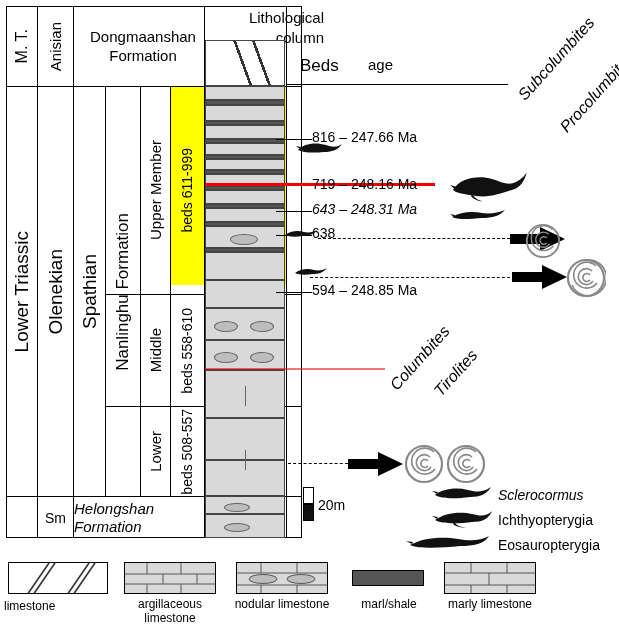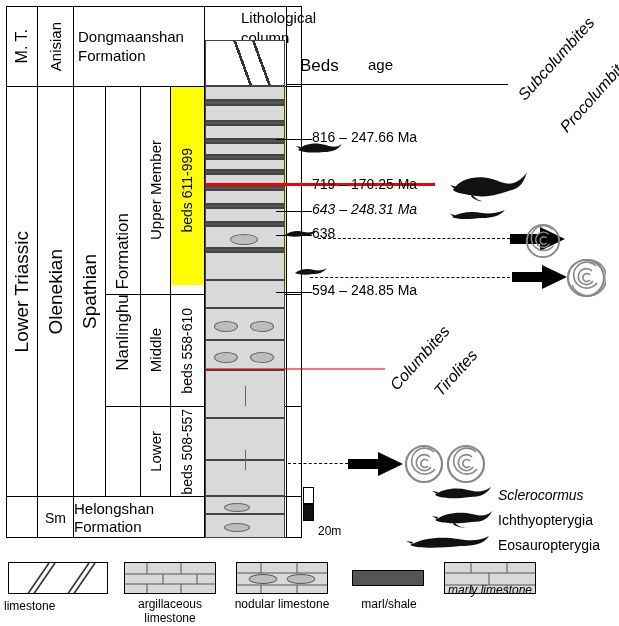--- a/index.html
+++ b/index.html
@@ -84,26 +84,26 @@
 </div>
 <div class="colcell" style="left:38px;top:497px;width:35px;height:41px;">
   <span style="font-size:14px;">Sm</span>
 </div>
 
 <div class="colcell" style="left:74px;top:87px;width:31px;height:409px;">
   <span class="vtext" style="font-size:19px;">Spathian</span>
 </div>
 
 <div class="colcell" style="left:74px;top:7px;width:130px;height:79px;padding-left:4px;justify-content:flex-start;">
-  <span style="font-size:15px;line-height:1.25;text-align:left;">Dongmaanshan Formation</span>
+  <span style="font-size:15px;line-height:1.25;text-align:center;">Dongmaanshan Formation</span>
 </div>
 <div class="colcell" style="left:106px;top:87px;width:34px;height:409px;">
   <span class="vtext" style="font-size:17px;">Nanlinghu Formation</span>
 </div>
-<div class="colcell" style="left:74px;top:497px;width:130px;height:41px;">
+<div class="colcell" style="left:74px;top:497px;width:130px;height:41px;font-style:italic;">
   <span style="font-size:15px;line-height:1.2;">Helongshan Formation</span>
 </div>
 
 <div class="colcell" style="left:141px;top:87px;width:29px;height:207px;">
   <span class="vtext" style="font-size:15px;">Upper Member</span>
 </div>
 <div class="colcell" style="left:141px;top:295px;width:29px;height:111px;">
   <span class="vtext" style="font-size:15px;">Middle</span>
 </div>
 <div class="colcell" style="left:141px;top:407px;width:29px;height:89px;">
@@ -117,21 +117,21 @@
 <div class="colcell" style="left:171px;top:87px;width:33px;height:207px;">
   <span class="vtext" style="font-size:14px;line-height:1.1;">beds 611-999</span>
 </div>
 <div class="colcell" style="left:171px;top:295px;width:33px;height:111px;">
   <span class="vtext" style="font-size:14px;line-height:1.1;">beds 558-610</span>
 </div>
 <div class="colcell" style="left:171px;top:407px;width:33px;height:89px;">
   <span class="vtext" style="font-size:14px;line-height:1.1;">beds 508-557</span>
 </div>
 
-<div class="abs" style="left:206px;top:8px;width:118px;font-size:15px;text-align:left;line-height:1.3;margin-left:35px;">Lithological column</div>
+<div class="abs" style="left:206px;top:8px;width:118px;font-size:15px;text-align:right;line-height:1.3;">Lithological column</div>
 <div class="abs" style="left:300px;top:56px;font-size:17px;">Beds</div>
 <div class="abs" style="left:368px;top:56px;font-size:15px;">age</div>
 <div class="hline" style="left:286px;top:84px;width:222px;"></div>
 
 <div class="abs" id="litho">
 
   <div class="bed dolo" style="top:0px;height:46px;"></div>
 
   <div class="bed lime" style="top:46px;height:14px;"></div>
   <div class="bed marl" style="top:60px;height:5px;"></div>
@@ -186,21 +186,21 @@
 <div class="leader" style="left:276px;top:139px;width:36px;"></div>
 <div class="leaderlabel" style="left:312px;top:129px;font-size:14px;">
   <span>816</span>
   <span>–</span>
   <span>247.66 Ma</span>
 </div>
 
 <div class="leaderlabel" style="left:312px;top:176px;font-size:14px;">
   <span>719</span>
   <span>–</span>
-  <span>170.25 Ma</span>
+  <span>248.16 Ma</span>
 </div>
 
 <div class="leader" style="left:276px;top:211px;width:36px;"></div>
 <div class="leaderlabel" style="left:312px;top:201px;font-size:14px;font-style:italic;">
   <span>643</span>
   <span>–</span>
   <span>248.31 Ma</span>
 </div>
 
 <div class="leader" style="left:276px;top:235px;width:36px;"></div>
@@ -287,21 +287,21 @@
 </div>
 <div class="abs" style="left:400px;top:376px;">
   <span style="display:inline-block;transform:rotate(-48deg);transform-origin:left bottom;font-style:italic;font-size:16px;white-space:nowrap;">Columbites</span>
 </div>
 <div class="abs" style="left:444px;top:382px;">
   <span style="display:inline-block;transform:rotate(-48deg);transform-origin:left bottom;font-style:italic;font-size:16px;white-space:nowrap;">Tirolites</span>
 </div>
 
 <div class="abs" style="left:303px;top:487px;width:11px;height:17px;background:#fff;border:1px solid #000;box-sizing:border-box;"></div>
 <div class="abs" style="left:303px;top:504px;width:11px;height:17px;background:#111;border:1px solid #000;box-sizing:border-box;"></div>
-<div class="abs" style="left:318px;top:524px;font-size:12px;">20m</div>
+<div class="abs" style="left:318px;top:497px;font-size:14px;">20m</div>
 
 <svg class="abs" style="left:432px;top:483px;" width="62" height="20" viewBox="0 0 62 20">
   <path d="M3 12 C10 6,24 4,36 7 C44 9,50 10,59 4 C55 11,48 14,38 14 C24 16,9 16,3 12 Z" fill="#111"></path>
   <path d="M5 11 L0 8 L6 9 Z" fill="#111"></path>
 </svg>
 <div class="abs" style="left:498px;top:487px;font-size:14px;font-style:italic;">Sclerocormus</div>
 
 <svg class="abs" style="left:432px;top:508px;" width="62" height="20" viewBox="0 0 62 20">
   <path d="M3 12 C12 5,28 3,40 6 C48 8,54 9,60 3 C57 11,50 14,40 14 C26 16,9 16,3 12 Z" fill="#111"></path>
   <path d="M5 11 L0 8 L6 9 Z" fill="#111"></path>
@@ -360,13 +360,13 @@
   <svg width="92" height="32" viewBox="0 0 92 32">
     <line x1="0" y1="10" x2="92" y2="10" stroke="#555" stroke-width="1"></line>
     <line x1="0" y1="22" x2="92" y2="22" stroke="#555" stroke-width="1"></line>
     <line x1="26" y1="0" x2="26" y2="10" stroke="#555" stroke-width="1"></line>
     <line x1="62" y1="0" x2="62" y2="10" stroke="#555" stroke-width="1"></line>
     <line x1="44" y1="10" x2="44" y2="22" stroke="#555" stroke-width="1"></line>
     <line x1="26" y1="22" x2="26" y2="32" stroke="#555" stroke-width="1"></line>
     <line x1="62" y1="22" x2="62" y2="32" stroke="#555" stroke-width="1"></line>
   </svg>
 </div>
-<div class="legend-label" style="left:440px;top:584px;width:100px;font-style:italic;">marly limestone</div>
+<div class="legend-label" style="left:440px;top:598px;width:100px;">marly limestone</div>
 
 </body></html>

